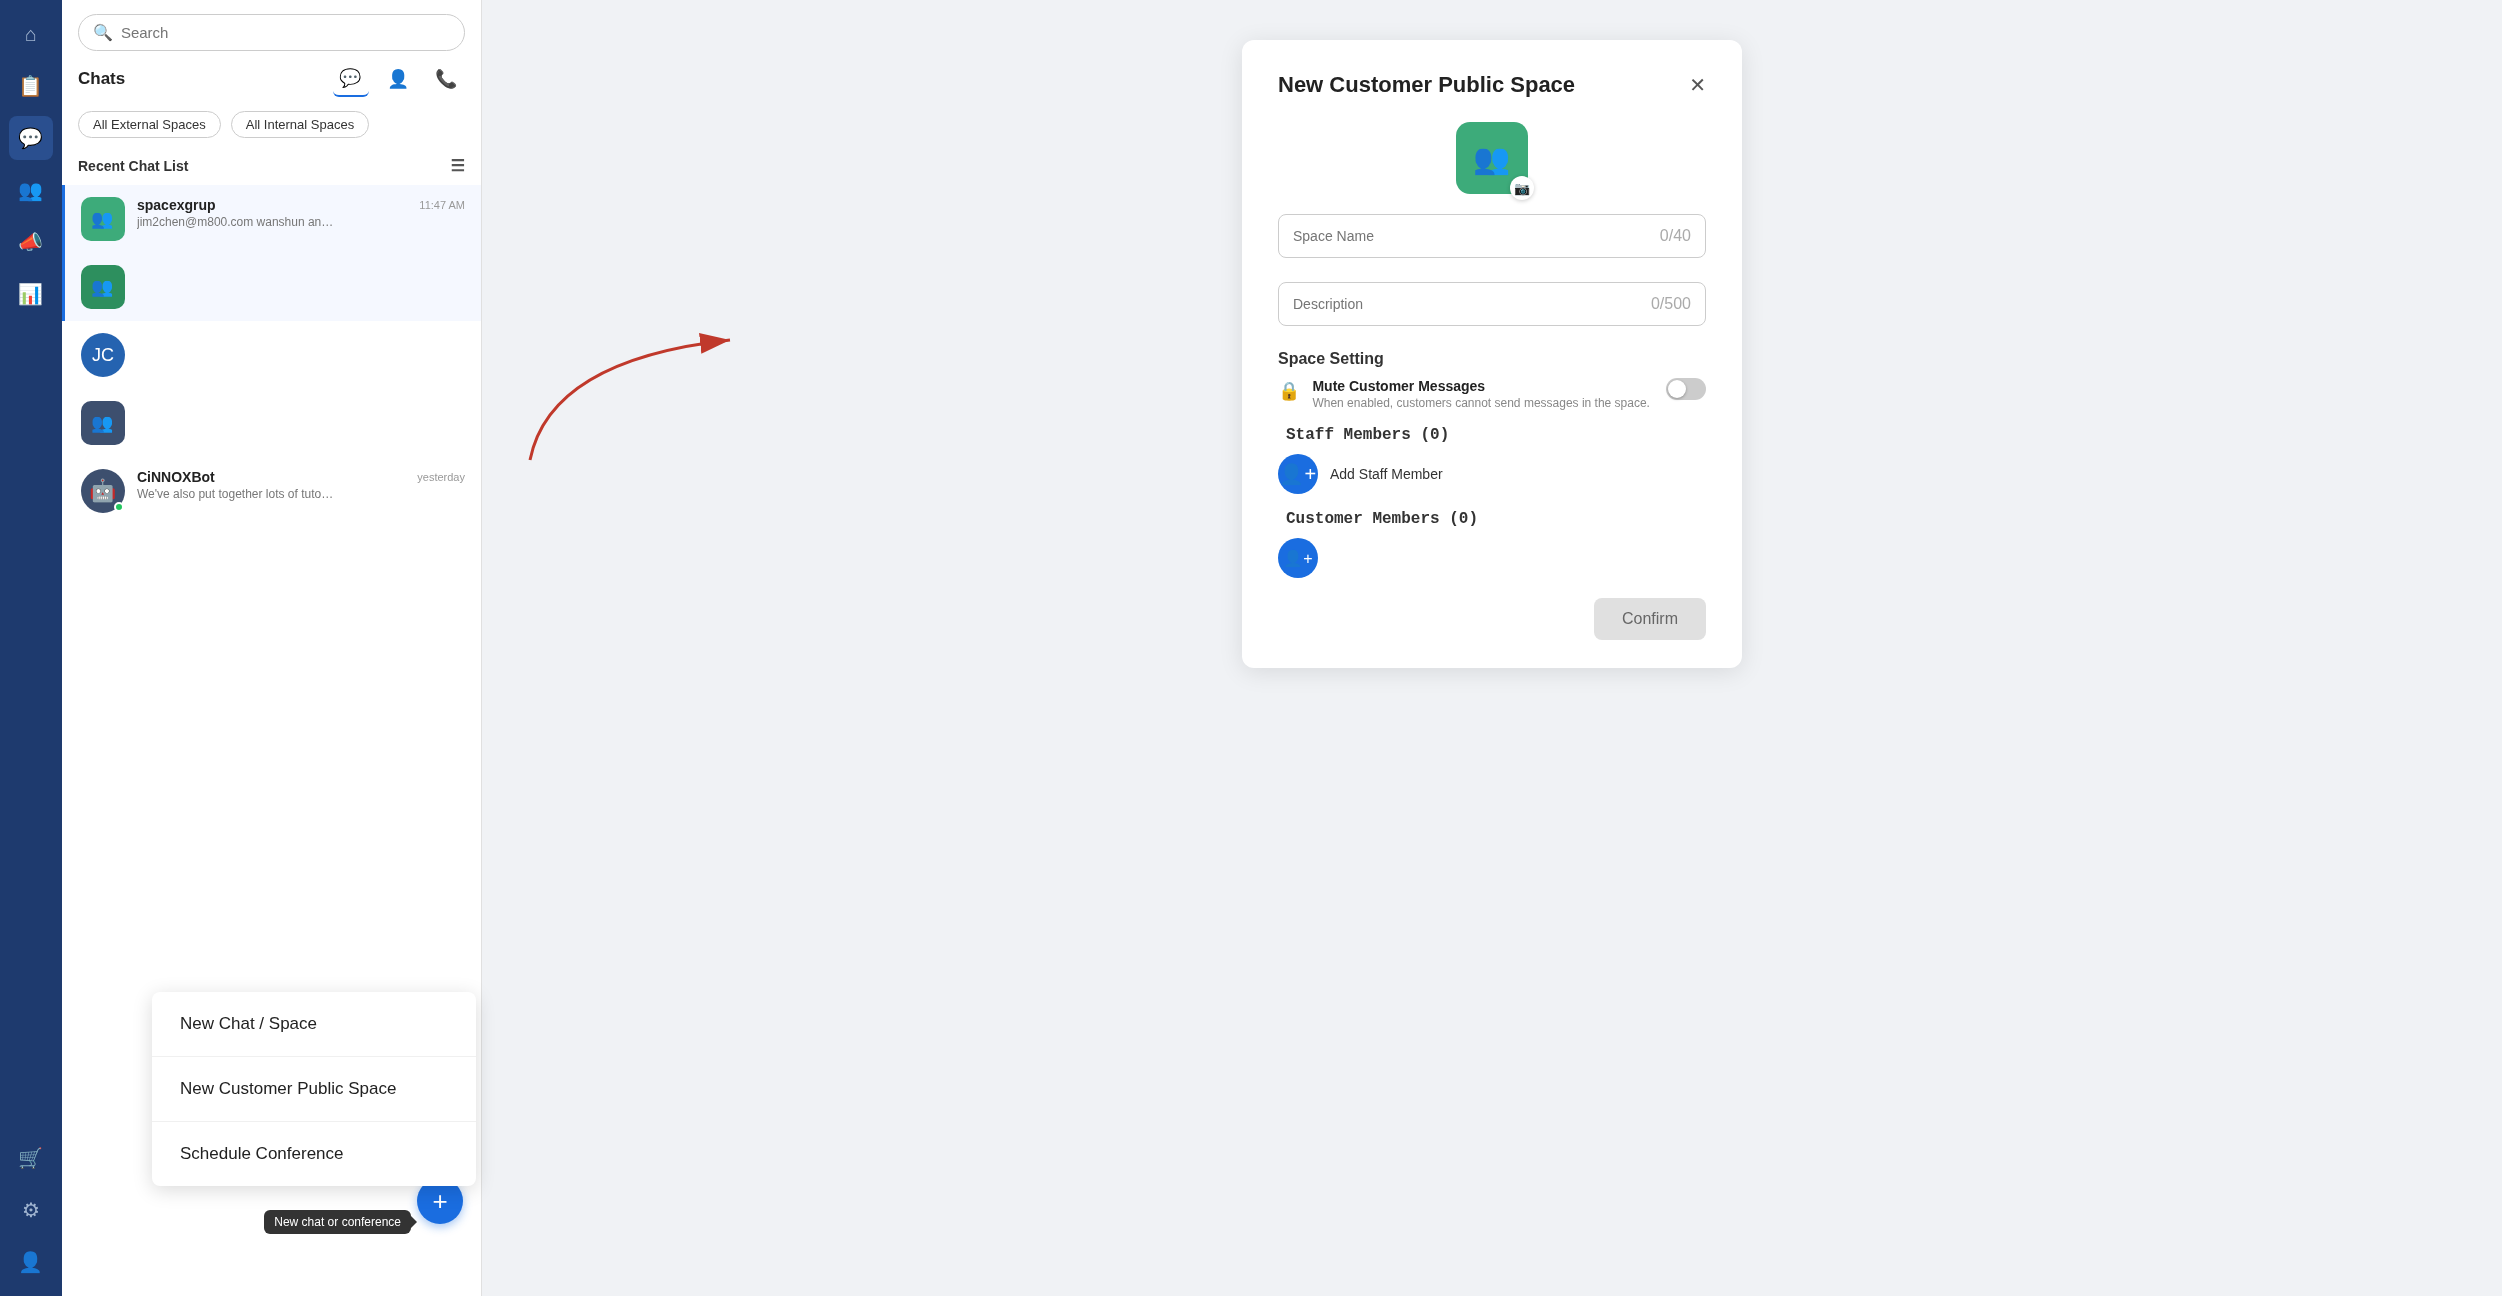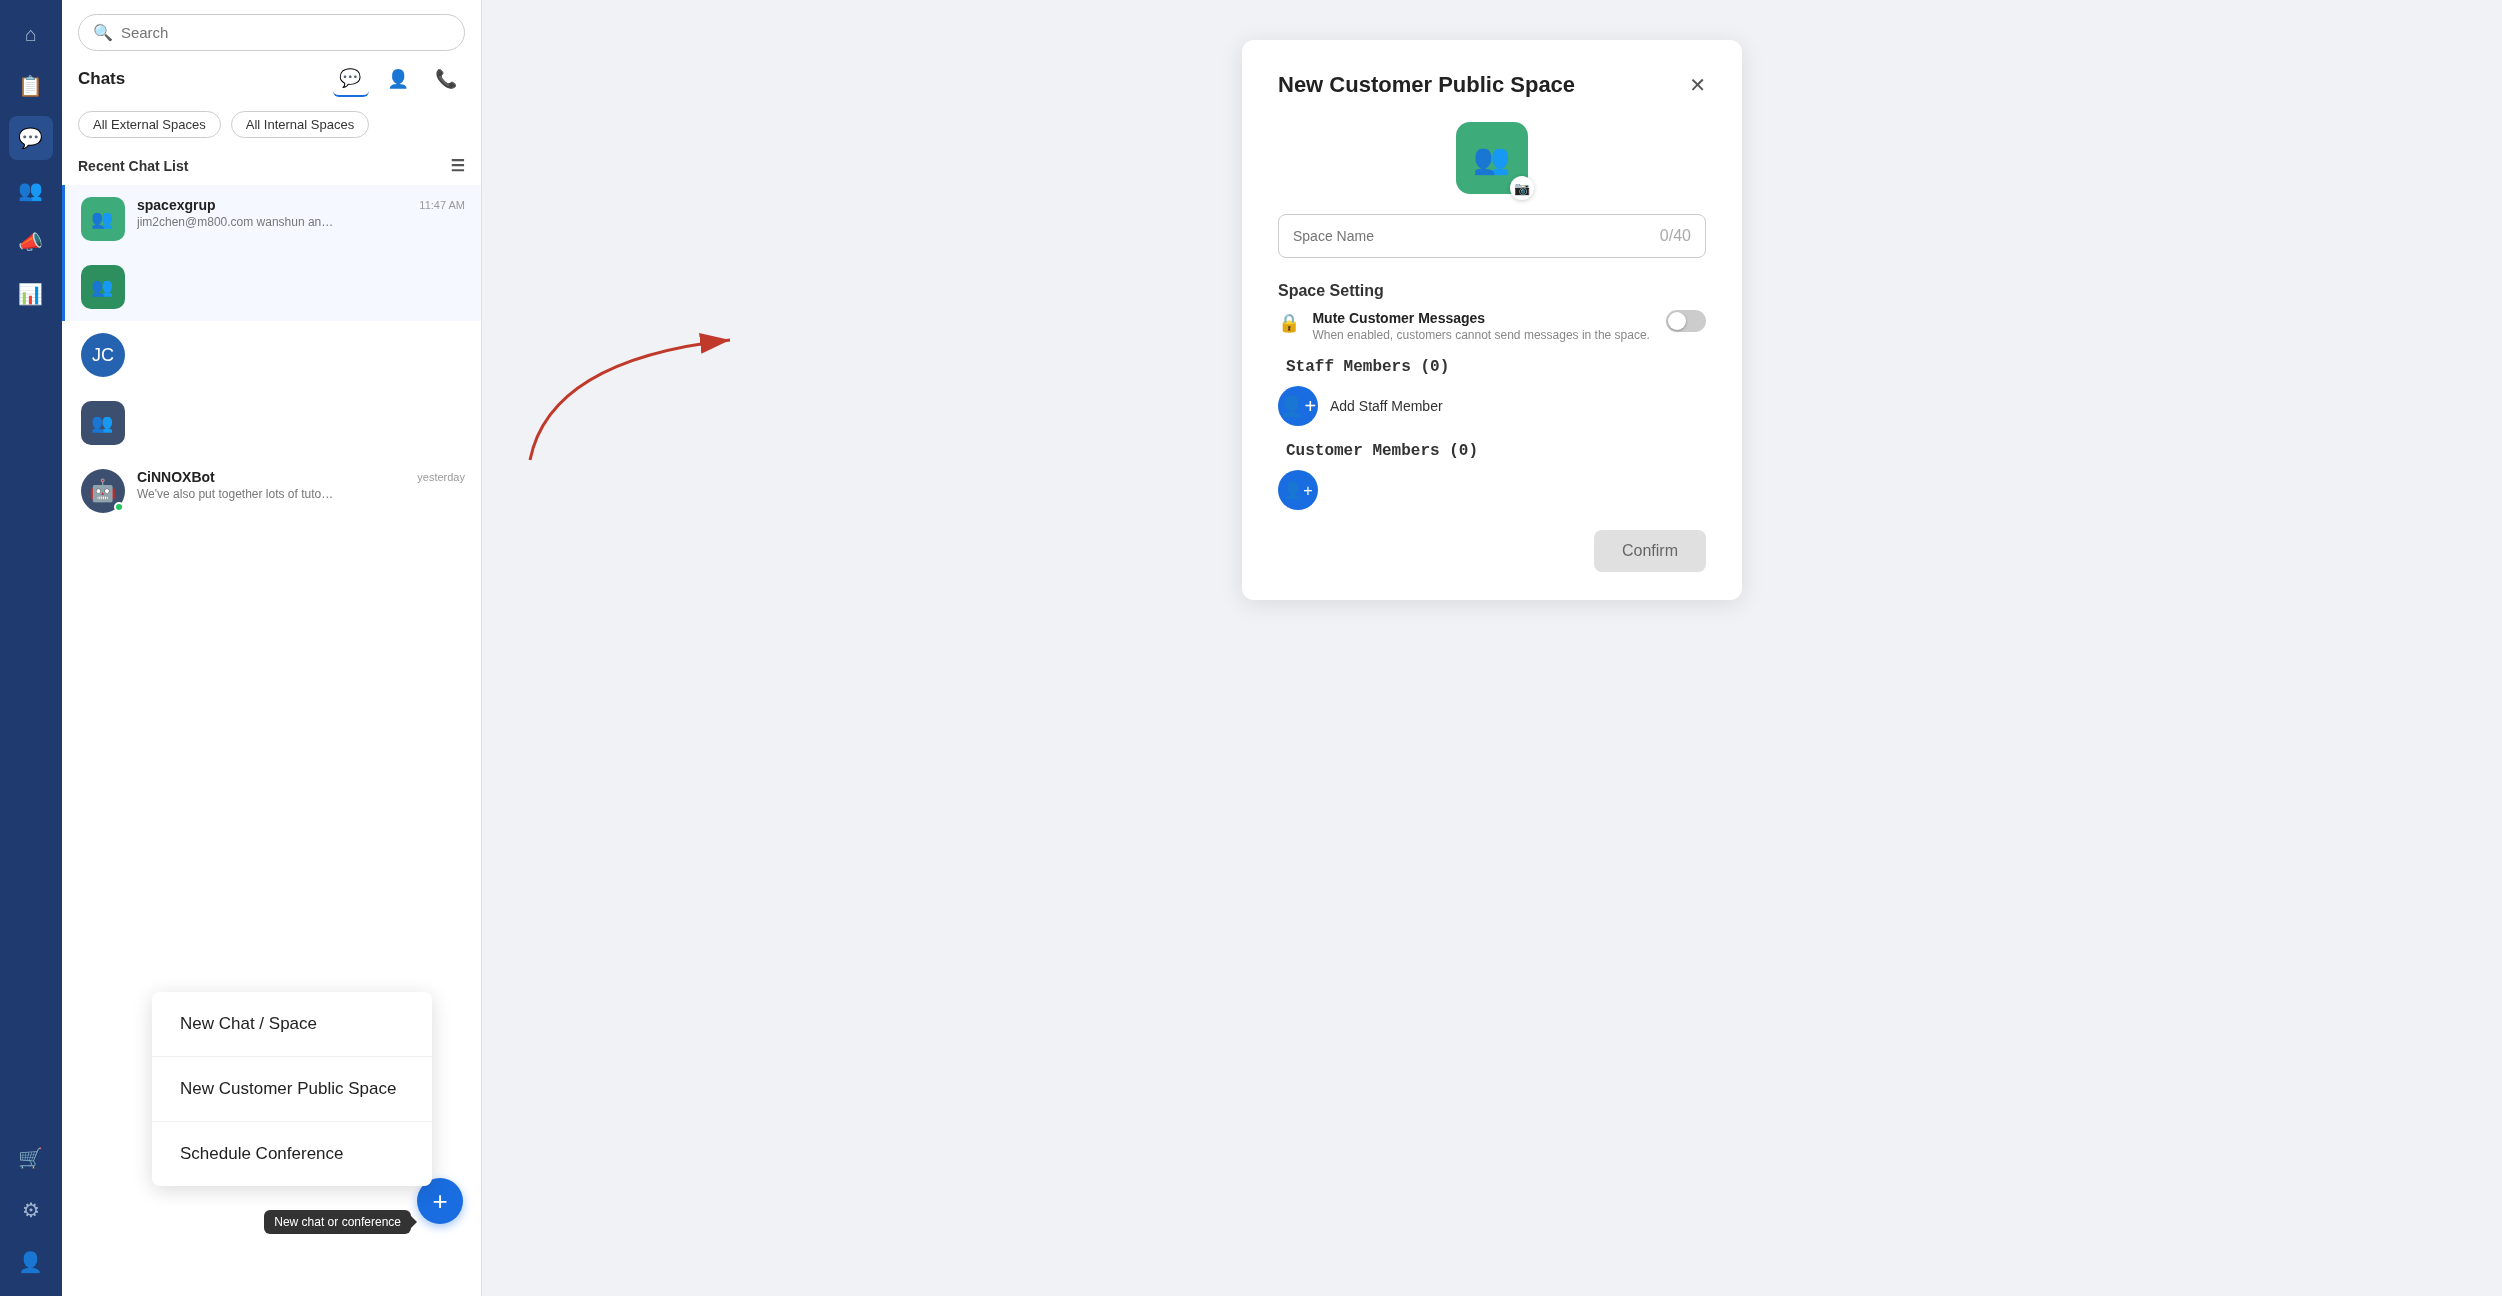--- a/index.html
+++ b/index.html
@@ -161,21 +161,21 @@
     .chat-time { font-size: 11px; color: #999; white-space: nowrap; }
 
     
     .dropdown-menu {
       position: absolute;
       left: 90px;
       bottom: 110px;
       background: #fff;
       border-radius: 8px;
       box-shadow: 0 4px 20px rgba(0,0,0,0.15);
-      width: 280px;
+      width: 324px;
       z-index: 100;
     }
     .dropdown-item {
       padding: 22px 28px;
       font-size: 17px;
       color: #222;
       cursor: pointer;
       border-bottom: 1px solid #f0f0f0;
     }
     .dropdown-item:last-child { border-bottom: none; }
@@ -528,20 +528,24 @@
         <span>👥</span>
         <span class="camera-badge">📷</span>
       </div>
     </div>
 
     <div class="form-field">
       <input type="text" placeholder="Space Name" style="">
       <span class="form-field-count">0/40</span>
     </div>
 
+    <div class="form-field">
+      <input type="text" placeholder="Description" style="">
+      <span class="form-field-count">0/500</span>
+    </div>
 
     <div class="section-title">Space Setting</div>
 
     <div class="setting-row">
       <span class="setting-icon">🔒</span>
       <div class="setting-text">
         <div class="setting-name">Mute Customer Messages</div>
         <div class="setting-desc">When enabled, customers cannot send messages in the space.</div>
       </div>
       <div class="toggle">

